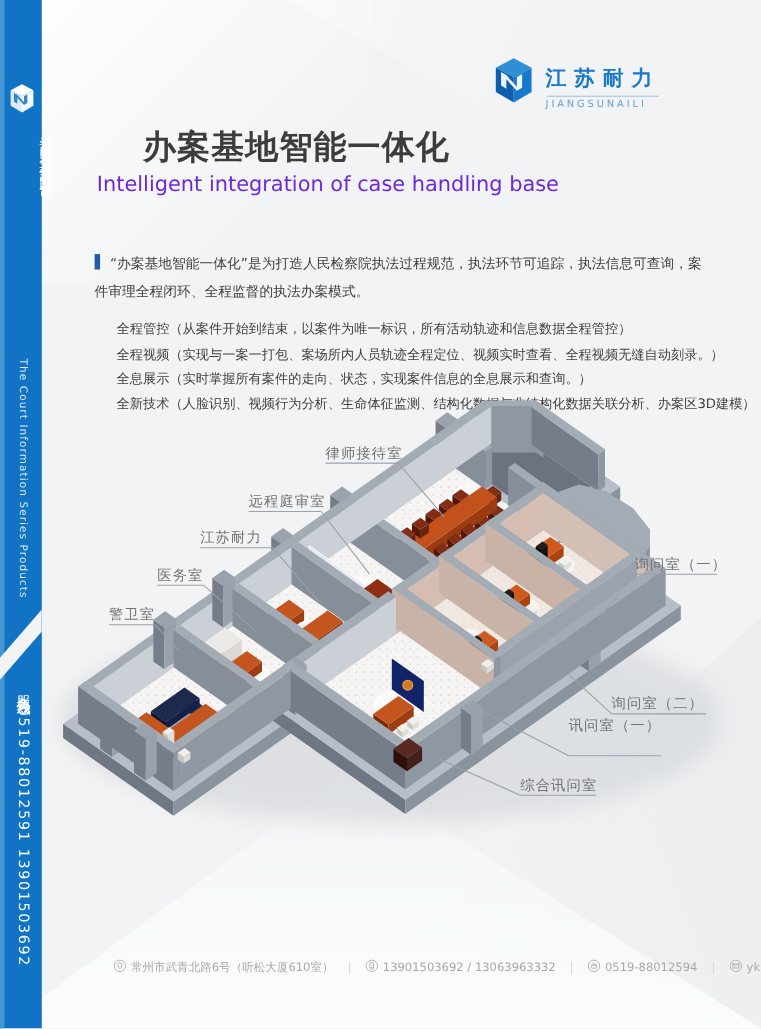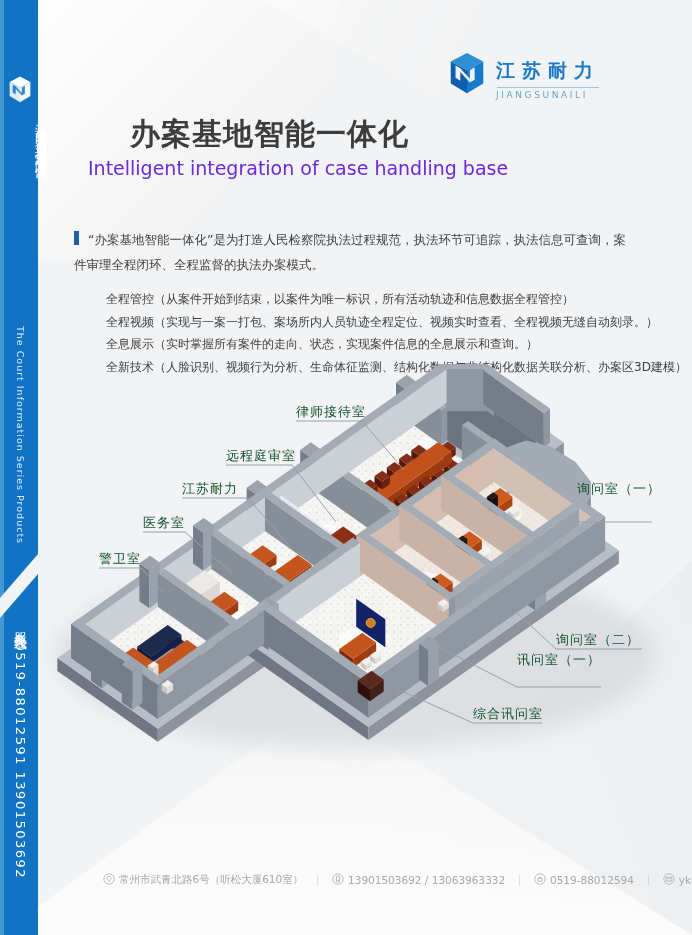--- a/index.html
+++ b/index.html
@@ -38,31 +38,31 @@
   .brand-txt{margin-left:8px;}
   .brand-cn{font-size:19px;font-weight:bold;color:#1a7ac9;letter-spacing:7px;white-space:nowrap;}
   .brand-rule{width:102px;height:1px;background:#9fc6e6;margin:3px 0 2px 1px;}
   .brand-en{font-size:9px;color:#64a3d4;letter-spacing:2.6px;white-space:nowrap;}
 
   
   .title{position:absolute;left:86px;top:114px;font-size:30px;font-weight:bold;color:#3c3c3c;letter-spacing:1px;margin-left:44px;}
   .subtitle{position:absolute;left:88px;top:157px;font-size:19px;color:#6d28d9;}
 
   
-  .intro{position:absolute;left:74px;top:227px;width:558px;font-size:12.5px;
+  .intro{position:absolute;left:86px;top:227px;width:558px;font-size:12.5px;
          line-height:25px;color:#3f3f3f;}
   .intro .bar{display:inline-block;width:5px;height:14px;background:#1f5dab;
          margin-right:9px;transform:translateY(1px);}
   .features{position:absolute;left:106px;top:288px;width:560px;font-size:12px;
          color:#3f3f3f;}
   .features div{line-height:22.5px;white-space:nowrap;}
 
   
   #fpsvg{position:absolute;left:0;top:0;width:692px;height:935px;pointer-events:none;}
-  .fl-label{position:absolute;font-size:13px;color:#14532d;letter-spacing:1px;white-space:nowrap;}
+  .fl-label{position:absolute;font-size:13px;color:#737373;letter-spacing:1px;white-space:nowrap;}
 
   
   .footer{position:absolute;left:103px;top:872px;display:flex;align-items:center;
           font-size:10.5px;color:#a8a8a8;white-space:nowrap;}
   .footer .sep{color:#d0d0d0;margin:0 9px;font-size:11px;}
   .f-ic{display:inline-block;vertical-align:-2px;margin-right:4px;}
 </style>
 </head>
 <body>
 
@@ -404,21 +404,21 @@
         <line x1="517" y1="687" x2="437" y2="646" stroke="#9aa1a8" stroke-width="1"></line>
         <line x1="473" y1="723" x2="397" y2="689" stroke="#9aa1a8" stroke-width="1"></line>
       </g>
   </svg>
 
   <span class="fl-label" style="left:296px;top:403px">律师接待室</span>
   <span class="fl-label" style="left:226px;top:447px">远程庭审室</span>
   <span class="fl-label" style="left:182px;top:480px">江苏耐力</span>
   <span class="fl-label" style="left:143px;top:514px">医务室</span>
   <span class="fl-label" style="left:99px;top:550px">警卫室</span>
-  <span class="fl-label" style="left:577px;top:480px">询问室（一）</span>
+  <span class="fl-label" style="left:577px;top:504px">询问室（一）</span>
   <span class="fl-label" style="left:556px;top:631px">询问室（二）</span>
   <span class="fl-label" style="left:517px;top:651px">讯问室（一）</span>
   <span class="fl-label" style="left:473px;top:705px">综合讯问室</span>
 
   <div class="footer">
     <span class="f-ic">
       <svg width="12" height="12" viewBox="0 0 12 12" fill="none" stroke="#b5b5b5" stroke-width="0.9">
         <circle cx="6" cy="6" r="5.2"></circle>
           <path d="M6 3.1a2 2 0 0 1 2 2c0 1.5-2 3.6-2 3.6S4 6.6 4 5.1a2 2 0 0 1 2-2z"></path>
       </svg>

